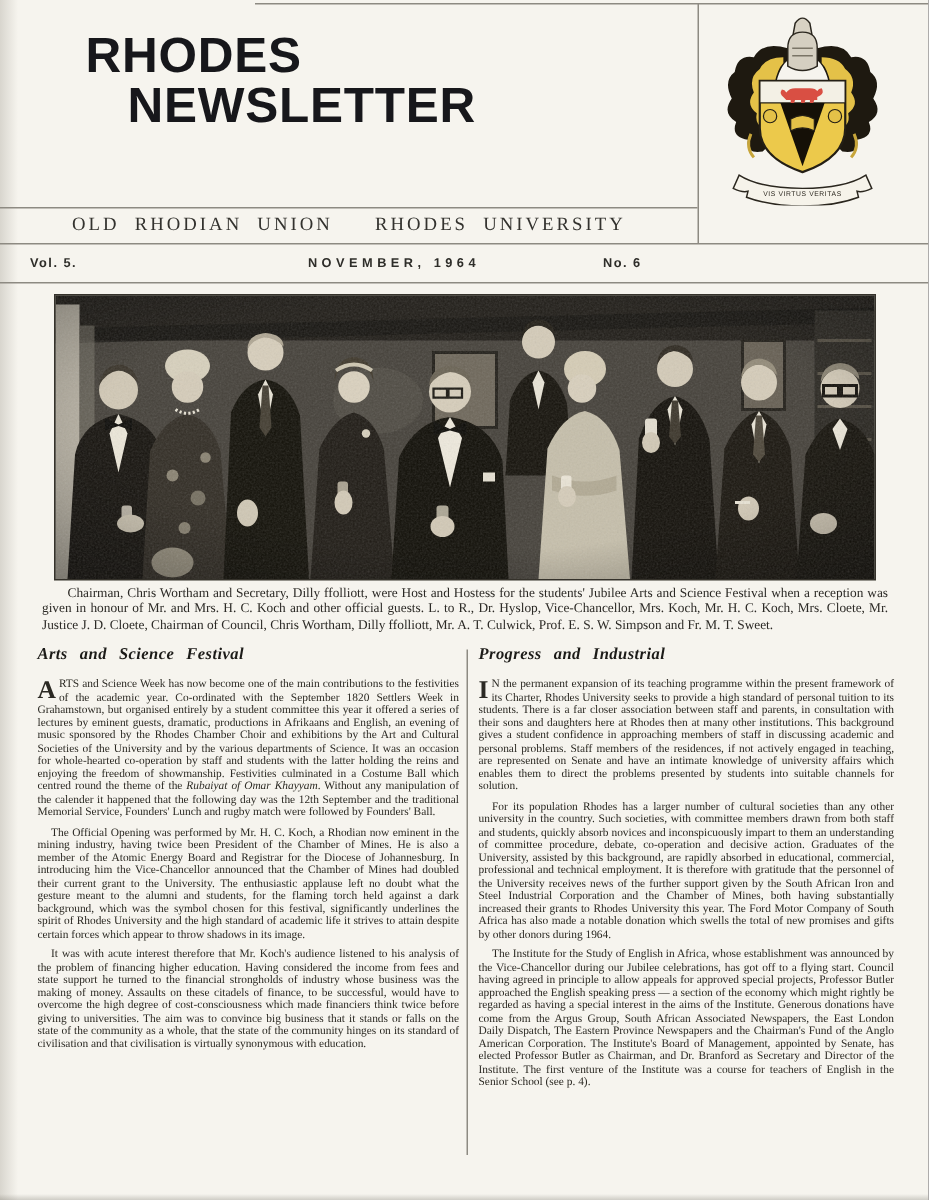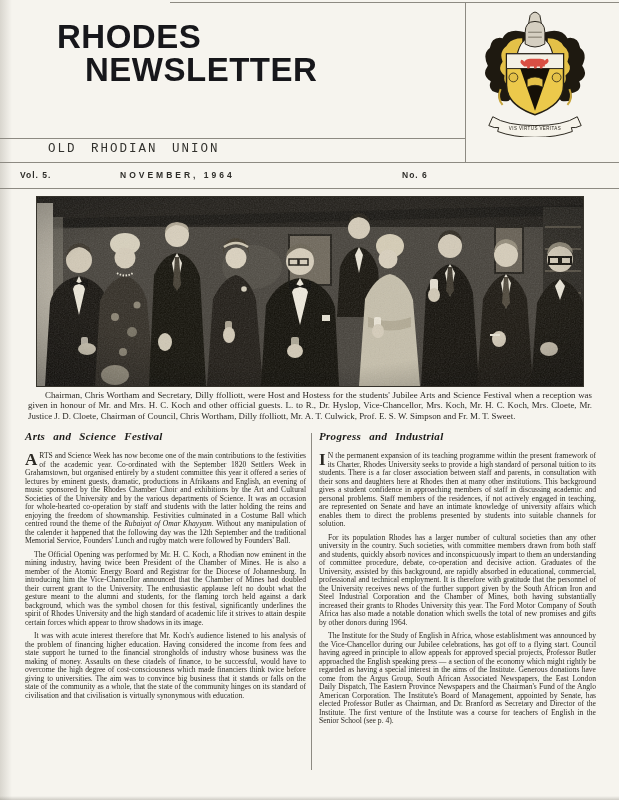--- a/index.html
+++ b/index.html
@@ -25,29 +25,29 @@
   .rule-a{left:0;width:465px;top:138px;}
   .rule-b{left:0;right:0;top:162px;}
   .rule-c{left:0;right:0;top:188px;}
   .vline{position:absolute;width:1px;background:var(--rule);left:465px;top:2px;height:160px;}
 
   .title-block{position:absolute;left:57px;top:20px;color:var(--ink);
     font-family:"Liberation Sans", sans-serif;font-weight:bold;font-size:33px;
     letter-spacing:.5px;line-height:33px;}
   .title-block .t2{display:block;margin-left:28px;}
 
-  .org{position:absolute;top:142px;font-family:Liberation Mono, monospace;
+  .org{position:absolute;top:142px;font-family:Liberation Serif, serif;
     font-size:12.5px;letter-spacing:2px;word-spacing:5px;color:#33322e;}
   .org-left{left:48px;}
   .org-right{left:250px;}
 
   .volrow{font-family:"Liberation Sans", sans-serif;font-weight:bold;font-size:8.5px;
     color:#2e2d29;position:absolute;top:170px;letter-spacing:1px;}
   .vol{left:20px;}
-  .date{left:120px;width:200px;text-align:left;letter-spacing:3px;}
+  .date{left:120px;width:200px;text-align:right;letter-spacing:3px;}
   .issue{left:402px;}
 
   .crest{position:absolute;left:479px;top:10px;width:113px;height:127px;}
 
   .photo{position:absolute;left:37px;top:197px;width:546px;height:189px;
     outline:1px solid #35322b;background:#45413a;}
   .photo svg{display:block;}
 
   .caption{position:absolute;left:28px;top:390px;width:564px;margin:0;
     font-size:8.9px;line-height:10.3px;text-align:justify;text-indent:17px;
@@ -106,20 +106,21 @@
     <circle cx="35" cy="68" r="4.5" fill="#e4c148" stroke="#241f15" stroke-width="0.8"></circle>
     <circle cx="79" cy="68" r="4.5" fill="#e4c148" stroke="#241f15" stroke-width="0.8"></circle>
     <path d="M49,70 q8,-5 16,0 l0,8 q-8,-4 -16,0 Z" fill="#e4c148" stroke="#241f15" stroke-width="0.8"></path>
 
     <path d="M14,108 q14,9 43,9 q29,0 43,-9 l4,9 q-6,3 -10,2 l1,4 q-16,6 -38,6 q-22,0 -38,-6 l1,-4 q-4,1 -10,-2 Z" fill="#f6f3ea" stroke="#2a261e" stroke-width="1"></path>
     <text x="57" y="122" text-anchor="middle" font-size="4.6" letter-spacing="0.4" fill="#2a261e" font-family="Liberation Sans, sans-serif">VIS VIRTUS VERITAS</text>
   </svg>
 
   <div class="rule rule-a"></div>
   <span class="org org-left">OLD RHODIAN UNION</span>
+  <span class="org org-right">RHODES UNIVERSITY</span>
   <div class="rule rule-b"></div>
 
   <span class="volrow vol">Vol. 5.</span>
   <span class="volrow date">NOVEMBER, 1964</span>
   <span class="volrow issue">No. 6</span>
   <div class="rule rule-c"></div>
 
   <div class="photo">
     <svg width="546" height="189" viewBox="0 0 546 189" aria-hidden="true">
       <defs>

